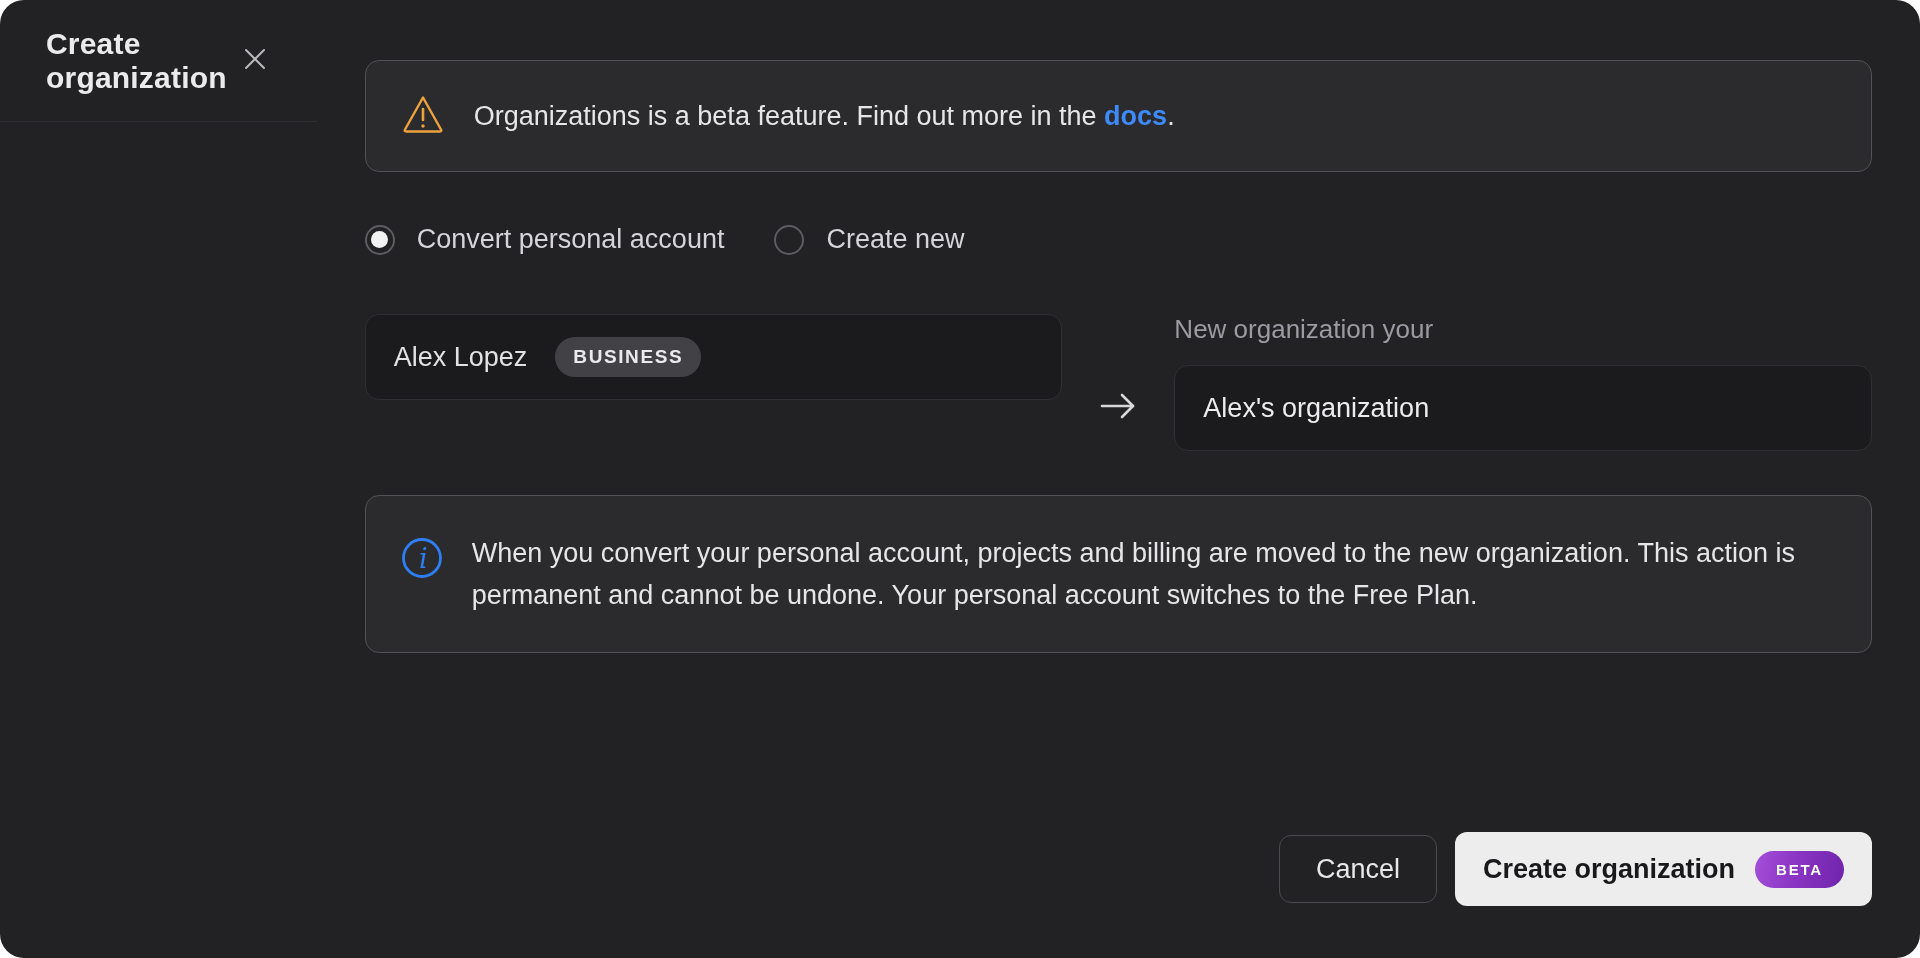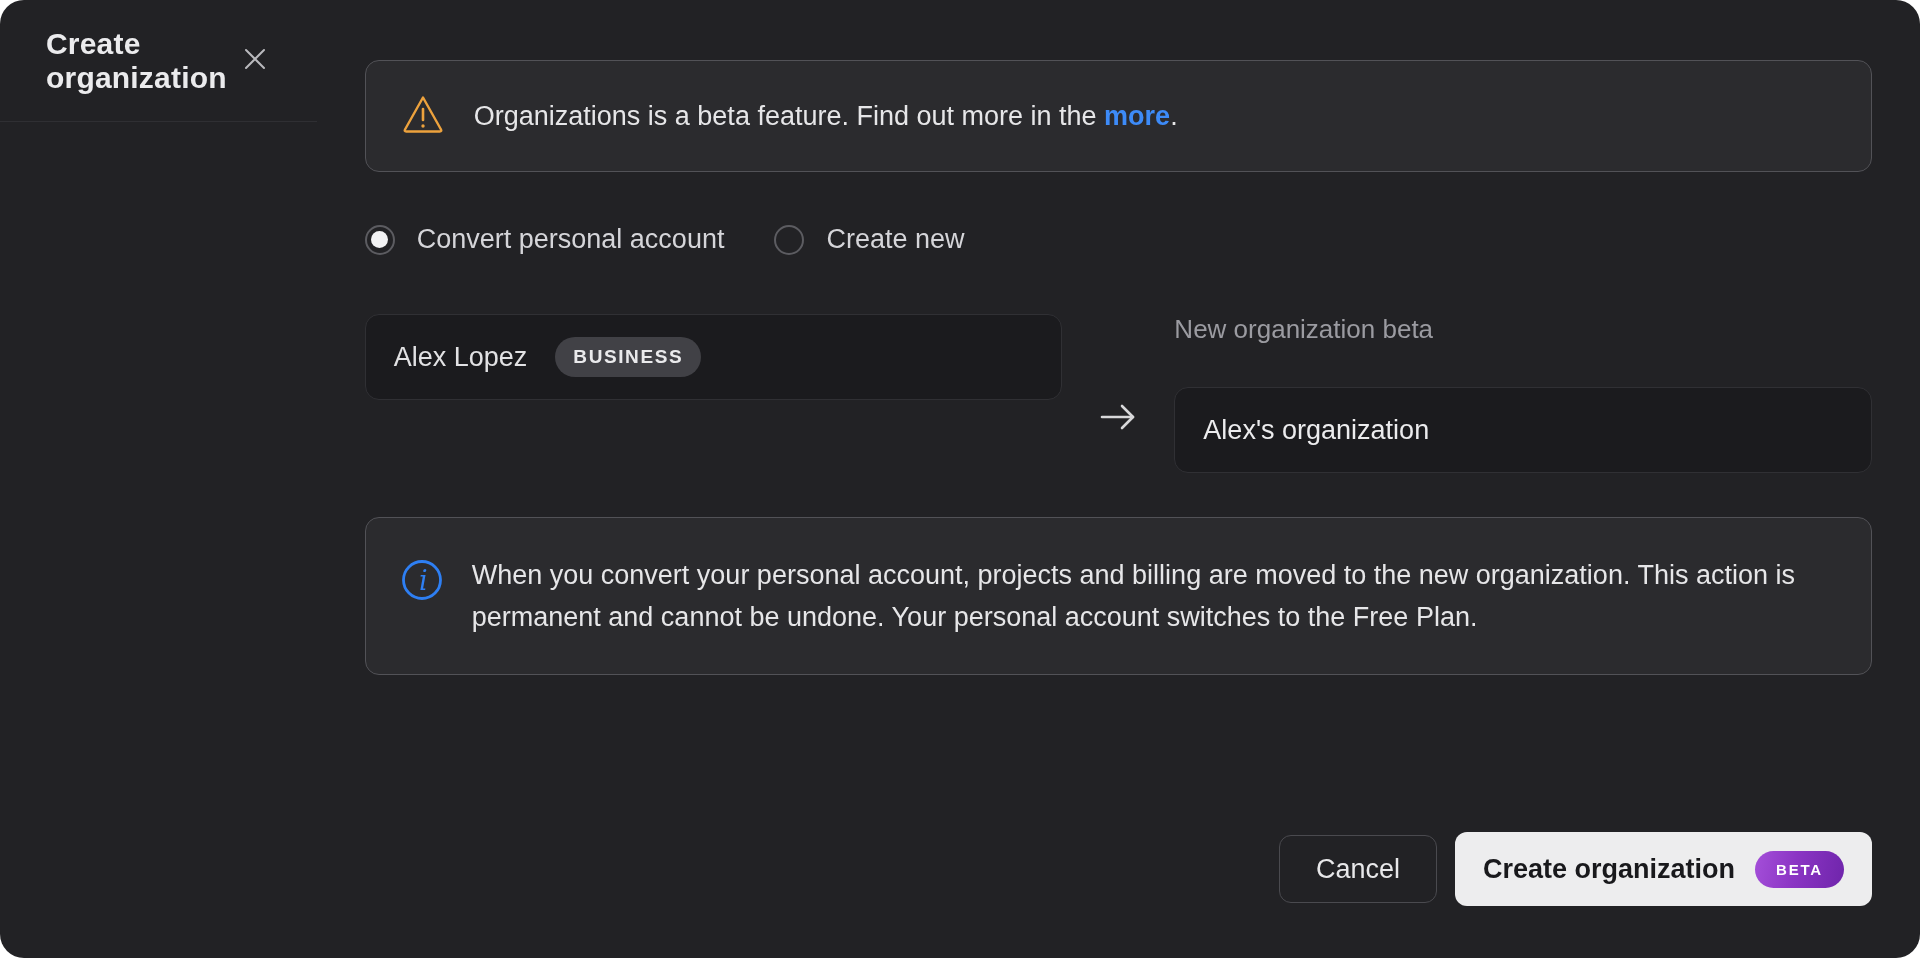--- a/index.html
+++ b/index.html
@@ -43,21 +43,21 @@
     display:flex; align-items:center; gap:28px; padding:0 28px;
   }
   .field-value { font-size:27px; color:#e2e2e4; }
   .badge-business {
     background:#414146; color:#eaeaec; font-size:19px; font-weight:700;
     letter-spacing:1.6px; padding:9px 18px; border-radius:999px; white-space:nowrap;
   }
   .arrow-cell { display:flex; align-items:center; justify-content:center; padding-top:46px; }
   .text-input {
     width:100%; height:86px; background:#1b1b1e; border:1px solid #303034; border-radius:14px;
-    color:#ececee; font-size:27px; padding:0 28px; outline:none; font-family:"Liberation Sans", sans-serif;margin-top:22px;
+    color:#ececee; font-size:27px; padding:0 28px; outline:none; font-family:"Liberation Sans", sans-serif;
   }
   .info-icon-wrap { margin-top:4px; flex:0 0 44px; }
   
   .modal-footer { margin-top:auto; display:flex; justify-content:flex-end; align-items:center; gap:18px; }
   .btn { cursor:pointer; border-radius:12px; font-family:"Liberation Sans", sans-serif; }
   .btn-cancel {
     height:68px; padding:0 36px; background:transparent; border:1.5px solid #4a4a4f;
     color:#e8e8ea; font-size:27px;margin-left:28px;
   }
   .btn-create {
@@ -89,21 +89,21 @@
   <div class="modal-body">
 
     <div class="banner warning">
       <span>
         <svg width="46" height="46" viewBox="0 0 46 46" fill="none">
           <path d="M23 6.5 L41 38.5 Q42 40.5 39.8 40.5 L6.2 40.5 Q4 40.5 5 38.5 Z" stroke="#eda23d" stroke-width="2.4" stroke-linejoin="round"></path>
           <line x1="23" y1="18" x2="23" y2="29" stroke="#eda23d" stroke-width="2.6" stroke-linecap="round"></line>
           <circle cx="23" cy="35" r="1.7" fill="#eda23d"></circle>
         </svg>
       </span>
-      <div class="banner-text"><span>Organizations is a beta feature. Find out more in the </span><a class="link">more</a><span>.</span></div>
+      <div class="banner-text"><span>Organizations is a beta feature. Find out more in the </span><a class="link">docs</a><span>.</span></div>
     </div>
 
     <div class="radio-row">
       <div class="radio-item selected">
         <span class="radio-circle">
             <span class="dot"></span>
           </span>
         <span class="radio-label">Convert personal account</span>
       </div>
       <div class="radio-item">
@@ -119,21 +119,21 @@
           <span class="badge-business">BUSINESS</span>
         </div>
       </div>
       <div class="arrow-cell">
         <svg width="44" height="36" viewBox="0 0 44 36" fill="none">
           <line x1="6" y1="18" x2="37" y2="18" stroke="#d8d8da" stroke-width="2.6" stroke-linecap="round"></line>
           <path d="M26 7 L37 18 L26 29" stroke="#d8d8da" stroke-width="2.6" stroke-linecap="round" stroke-linejoin="round" fill="none"></path>
         </svg>
       </div>
       <div>
-        <span class="field-label">New organization beta</span>
+        <span class="field-label">New organization your</span>
         <input class="text-input" type="text" value="Alex's organization" style="">
       </div>
     </div>
 
     <div class="banner info">
       <span class="info-icon-wrap">
         <svg width="44" height="44" viewBox="0 0 44 44" fill="none">
           <circle cx="22" cy="22" r="18.5" stroke="#2e7ff3" stroke-width="2.8"></circle>
           <text x="19" y="32" font-family="DejaVu Serif, serif" font-style="italic" font-size="27" fill="#2e7ff3">i</text>
         </svg>

